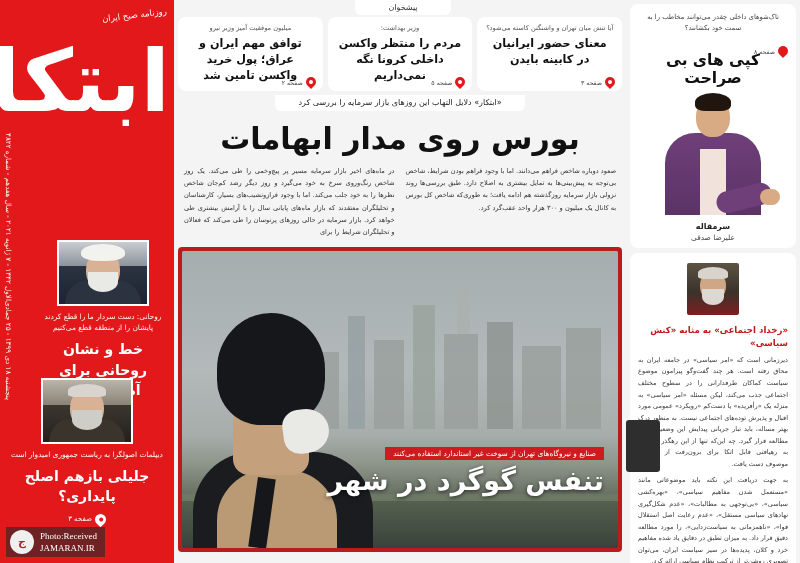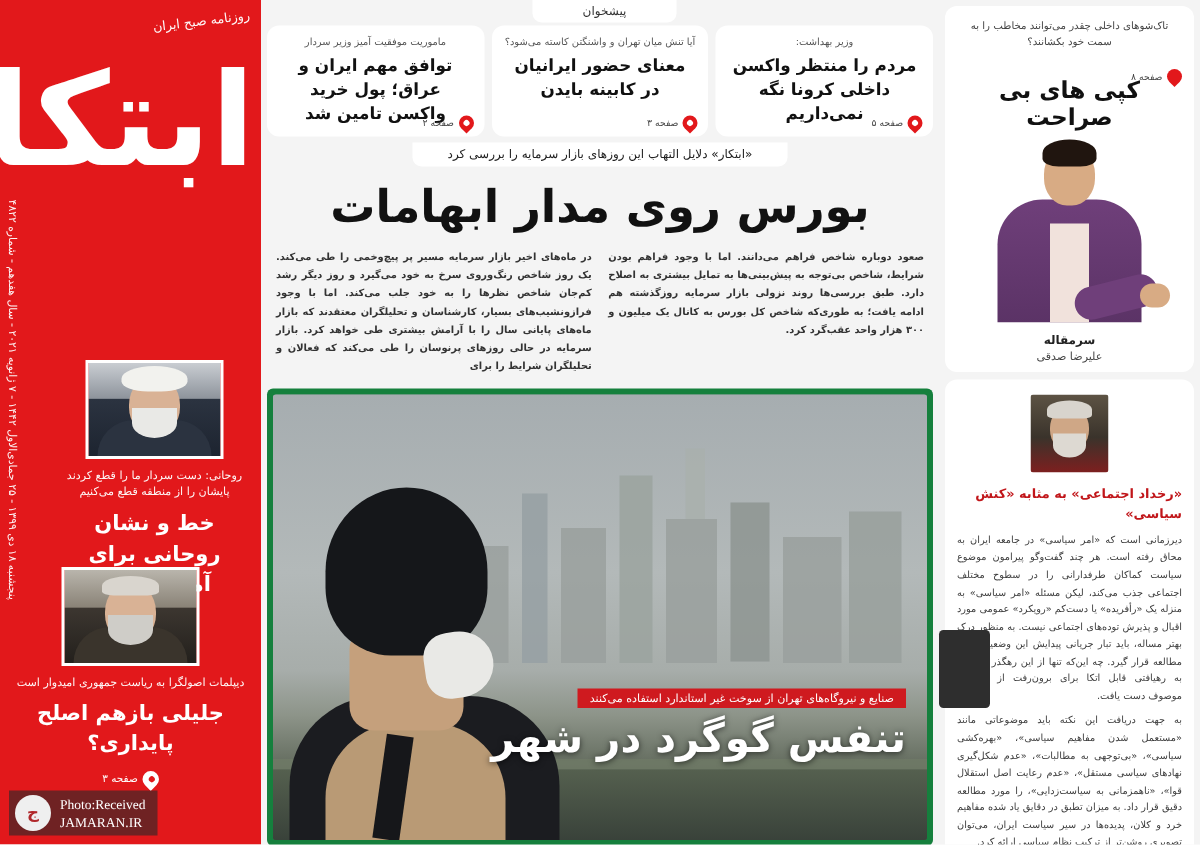--- a/index.html
+++ b/index.html
@@ -205,34 +205,33 @@
   }
   .lead-title {
     text-align: center; direction: rtl;
     font-size: 30px; font-weight: bold; color: #111;
     margin-top: 10px; letter-spacing: -.5px;
   }
   .lead-body {
     display: flex; flex-direction: row-reverse;
     gap: 11px; direction: rtl;
     margin: 9px 6px 0 6px;
-    font-weight: bold;
   }
   .lead-col { flex: 1 1 0; font-size: 6.6px; line-height: 1.85; color: #333; text-align: justify; }
   .lead-more {
     display: flex; align-items: center; gap: 3px;
     direction: rtl; justify-content: flex-start; margin-top: 4px;
   }
   .lead-more .txt { font-size: 6.4px; color: #333; }
 
   .hero {
     position: relative;
     margin: 9px 0 0 0;
     height: 305px;
-    background: #15803d;
+    background: #b91c1c;
     border-radius: 4px;
     padding: 4px;
   }
   .hero-photo {
     position: relative; width: 100%; height: 100%;
     overflow: hidden; border-radius: 2px;
     background: linear-gradient(180deg,#9aa2a6 0%, #a9b0b2 30%, #9fa6a6 55%, #6f7a6a 74%, #4a5348 100%);
   }
   
   .sky { position: absolute; inset: 0; background: linear-gradient(180deg,#a6adb0 0%, #b3b9b9 40%, #a7adaa 62%, #8d9489 72%, #5d6658 85%, #3e4740 100%); }
@@ -432,43 +431,43 @@
       </div>
     </div>
   </div>
 
   <div class="topbar">
     <div class="preshkhan">پیشخوان</div>
 
     <div class="topcards">
 
       <div class="topcard">
-        <div class="k">ماموریت موفقیت آمیز وزیر سردار</div>
+        <div class="k">میلیون موفقیت آمیز وزیر نیرو</div>
         <div class="t">توافق مهم ایران و عراق؛ پول خرید واکسن تامین شد</div>
         <div class="pagebadge">
           <span class="pin"></span>
           <span class="txt">صفحه ۲</span>
+        </div>
+      </div>
+
+      <div class="topcard">
+        <div class="k">وزیر بهداشت:</div>
+        <div class="t">مردم را منتظر واکسن داخلی کرونا نگه نمی‌داریم</div>
+        <div class="pagebadge">
+          <span class="pin"></span>
+          <span class="txt">صفحه ۵</span>
         </div>
       </div>
 
       <div class="topcard">
         <div class="k">آیا تنش میان تهران و واشنگتن کاسته می‌شود؟</div>
         <div class="t">معنای حضور ایرانیان در کابینه بایدن</div>
         <div class="pagebadge">
           <span class="pin"></span>
           <span class="txt">صفحه ۳</span>
-        </div>
-      </div>
-
-      <div class="topcard">
-        <div class="k">وزیر بهداشت:</div>
-        <div class="t">مردم را منتظر واکسن داخلی کرونا نگه نمی‌داریم</div>
-        <div class="pagebadge">
-          <span class="pin"></span>
-          <span class="txt">صفحه ۵</span>
         </div>
       </div>
 
     </div>
   </div>
 
   <div class="main">
 
     <div class="lead-kicker">«ابتکار» دلایل التهاب این روزهای بازار سرمایه را بررسی کرد</div>
 

